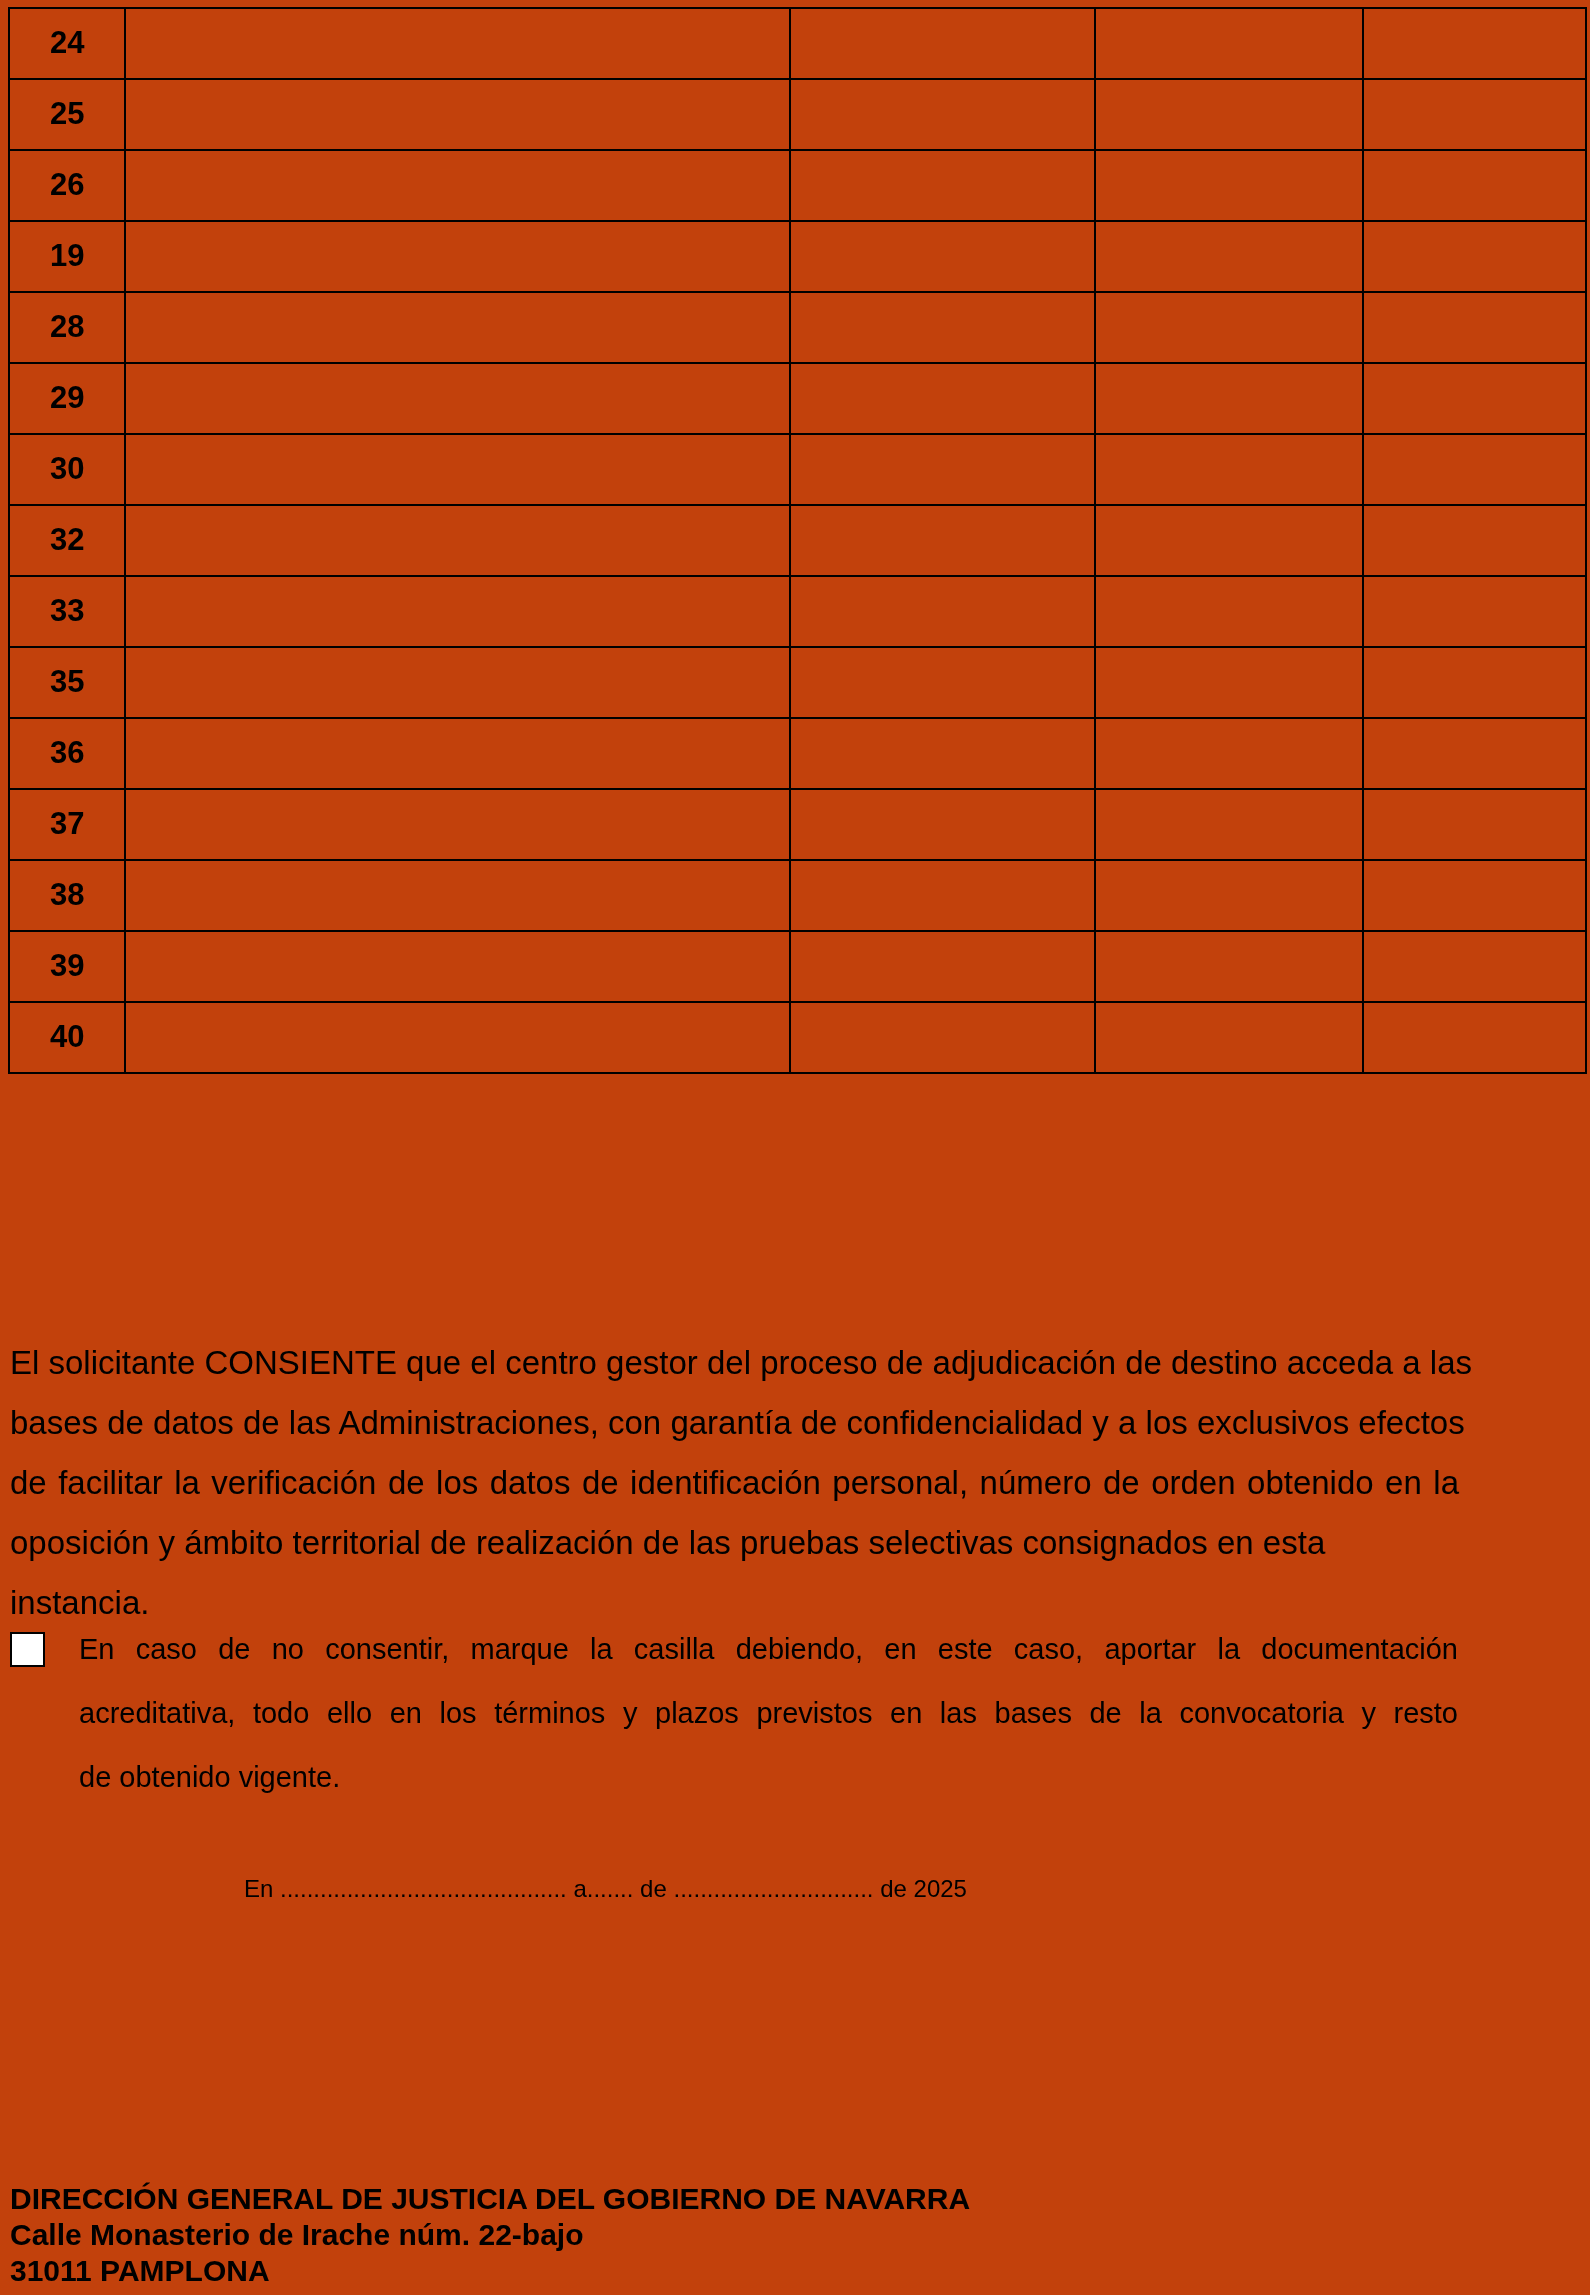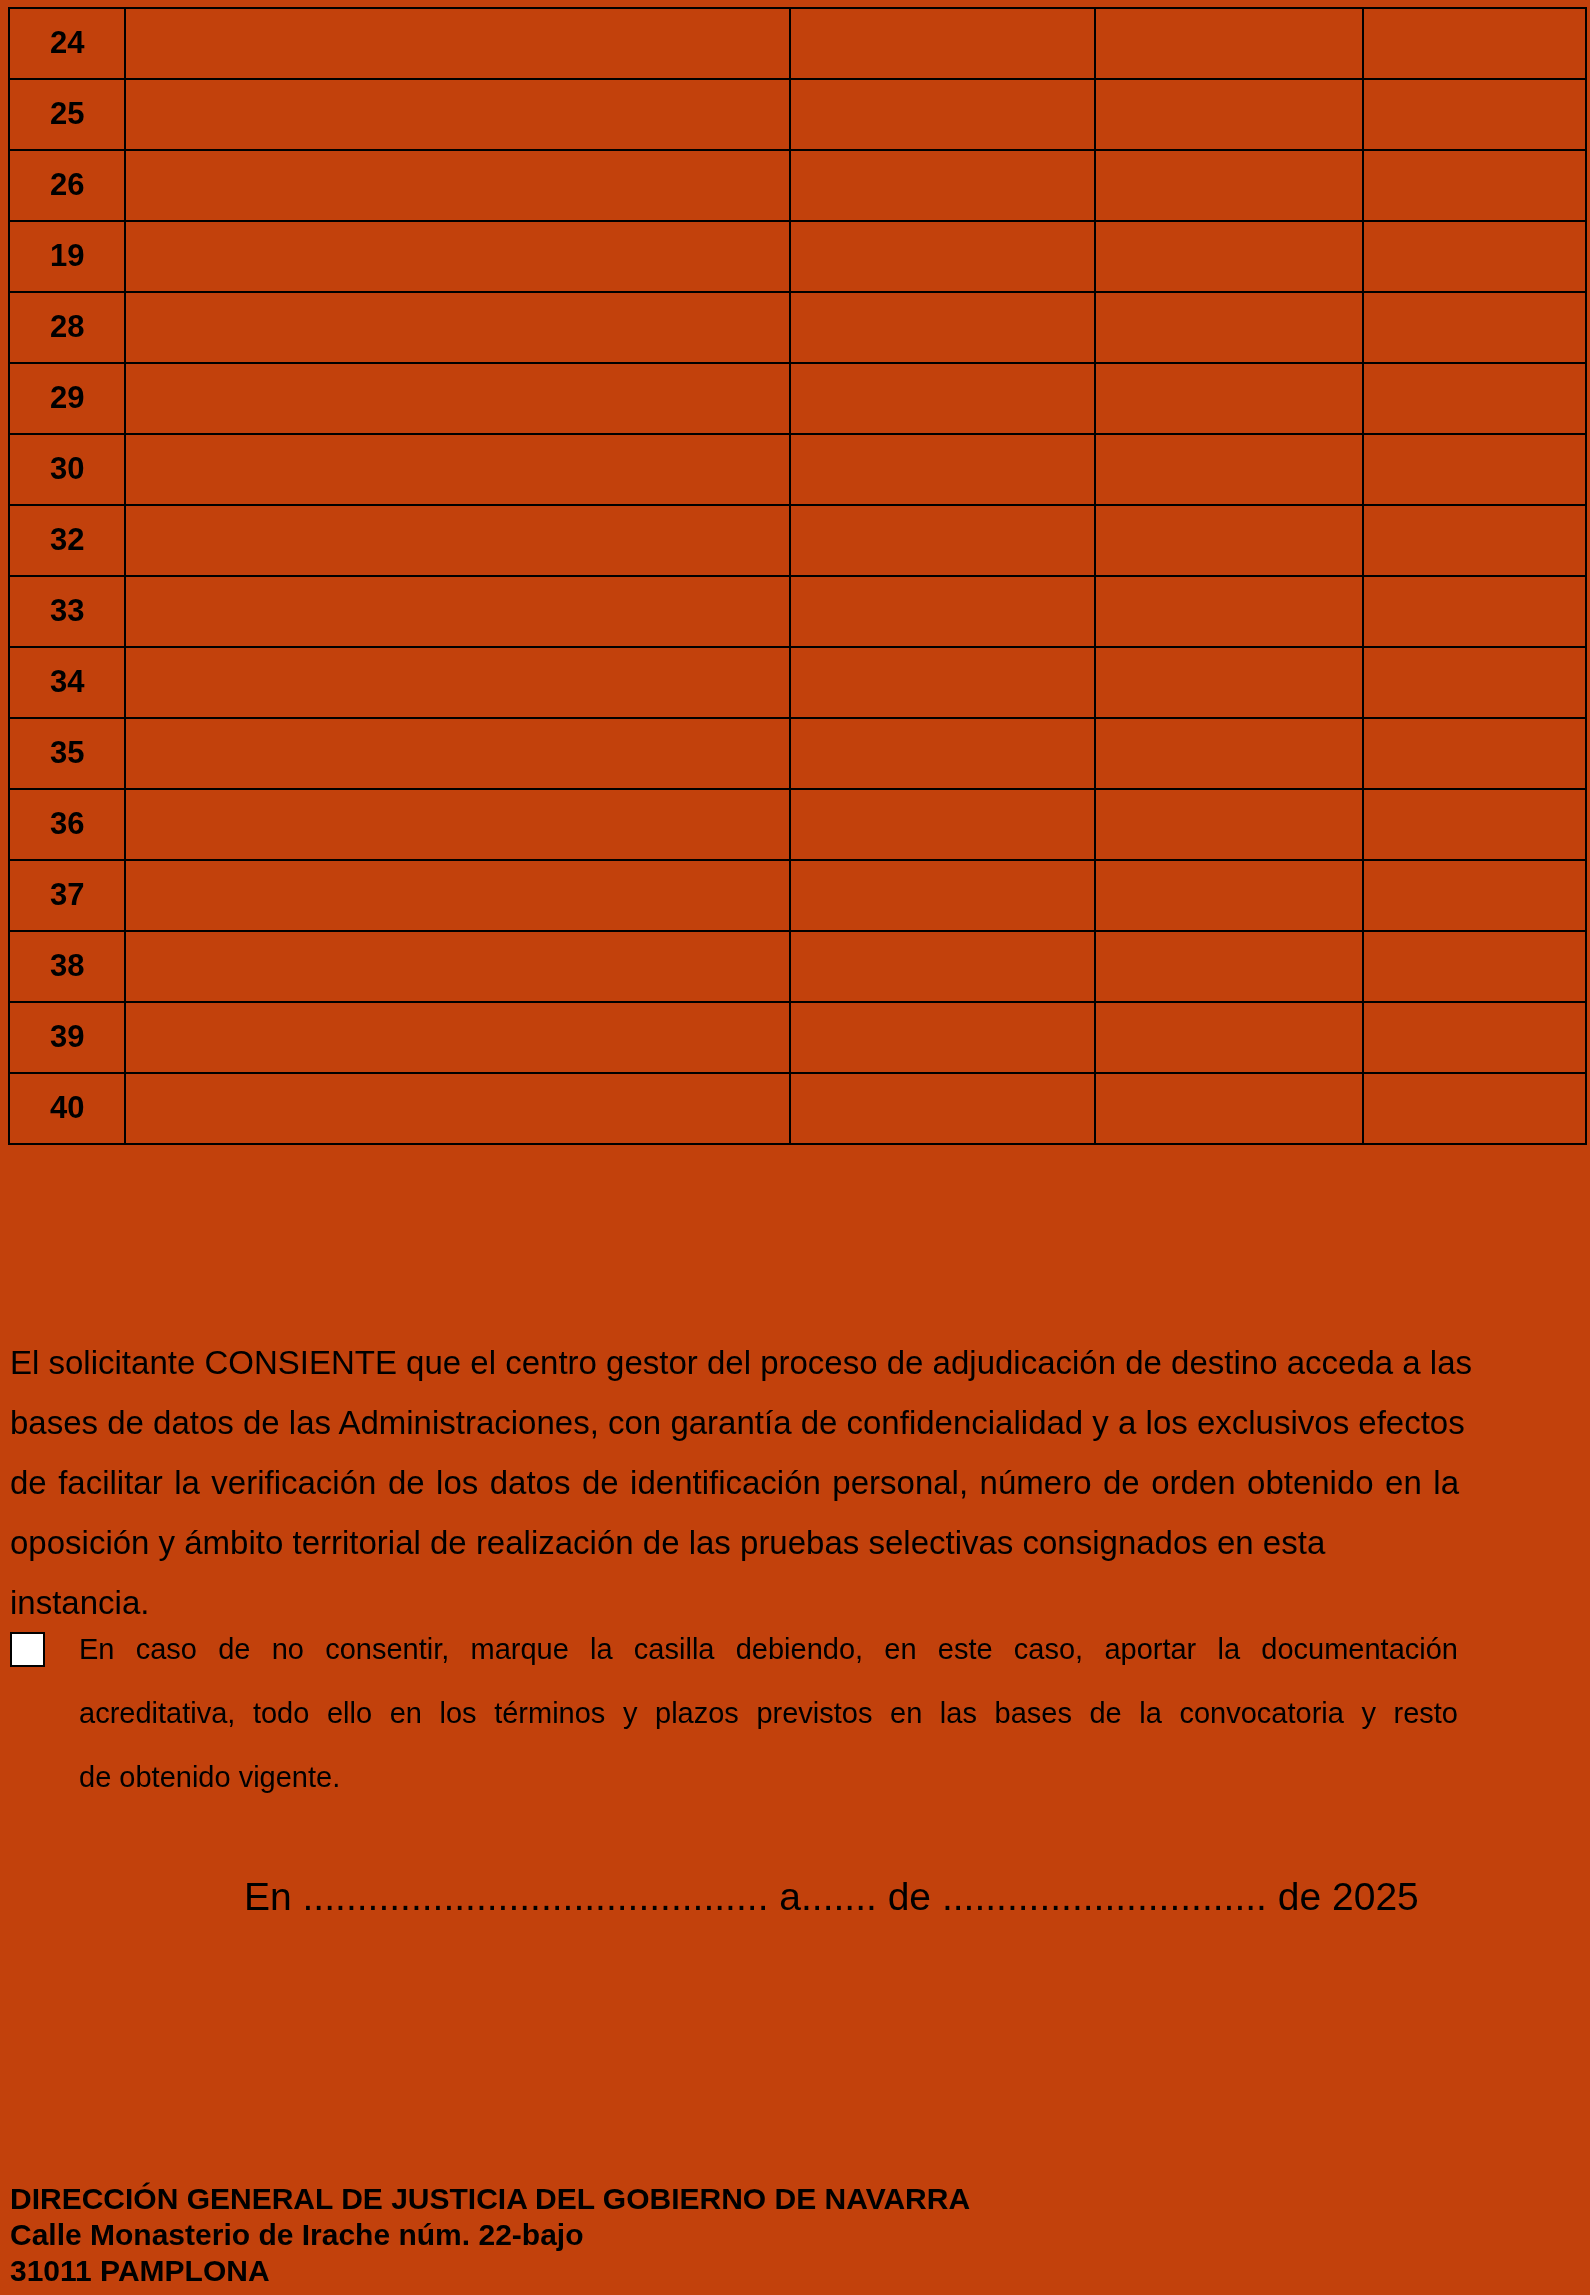--- a/index.html
+++ b/index.html
@@ -77,21 +77,21 @@
     font-size: 29px;
   }
   .nocheck-par .line {
     line-height: 64px;
   }
 
   .date-line {
     position: absolute;
     left: 244px;
     top: 1875px;
-    font-size: 39px;
+    font-size: 24px;
     white-space: nowrap;
     text-align: right;
   }
 
   .recipient-block {
     position: absolute;
     left: 10px;
     top: 2181px;
     font-weight: bold;
     font-size: 30px;
@@ -170,27 +170,20 @@
           <td></td>
         </tr>
         <tr>
           <td class="num-cell">33</td>
           <td></td>
           <td></td>
           <td></td>
           <td></td>
         </tr>
         <tr>
-          <td class="num-cell">34</td>
-          <td></td>
-          <td></td>
-          <td></td>
-          <td></td>
-        </tr>
-        <tr>
           <td class="num-cell">35</td>
           <td></td>
           <td></td>
           <td></td>
           <td></td>
         </tr>
         <tr>
           <td class="num-cell">36</td>
           <td></td>
           <td></td>

